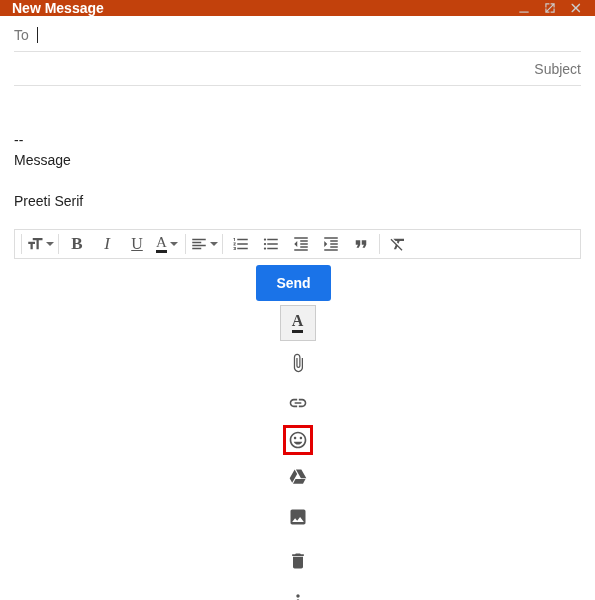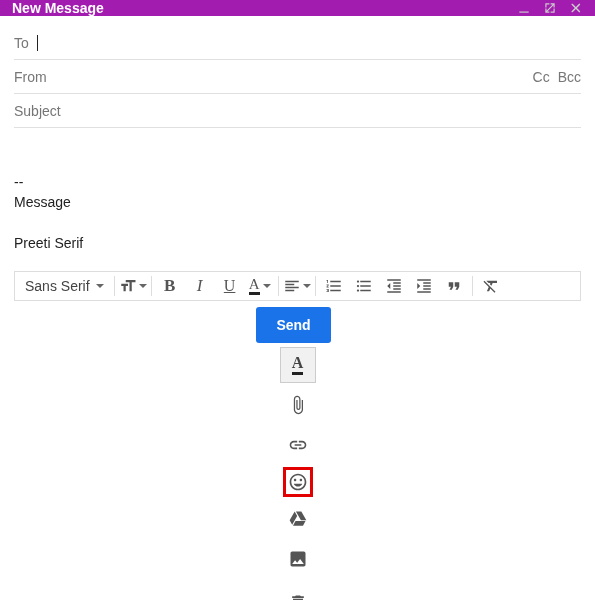--- a/index.html
+++ b/index.html
@@ -6,33 +6,33 @@
   body {
     font-family: Arial, Helvetica, sans-serif;
     width: 595px;
     height: 600px;
     background: #fff;
     display: flex;
     flex-direction: column;
     overflow: hidden;
   }
   .header {
-    background: #a21caf;
+    background: #c2410c;
     color: #fff;
     height: 38px;
     display: flex;
     align-items: center;
     padding: 0 12px;
     font-size: 14px;
     font-weight: bold;
   }
   .header-title { flex: 1; }
   .header-icons { display: flex; gap: 12px; align-items: center; }
   .header-icon { width: 14px; height: 14px; fill: #ccc; cursor: pointer; }
-  .fields { padding: 10px 14px 0 14px; }
+  .fields { padding: 2px 14px 0 14px; }
   .field-row {
     display: flex;
     align-items: center;
     border-bottom: 1px solid #e0e0e0;
     font-size: 14px;
     color: #777;
     height: 34px;
   }
   .field-label { margin-right: 8px; }
   .field-input {
@@ -166,46 +166,34 @@
   </div>
 </div>
 
 <div class="fields">
   <div class="field-row">
     <span class="field-label">To</span>
     <span class="cursor"></span>
     <input class="field-input" style="">
   </div>
   <div class="field-row">
-    <span class="field-label">From</span>
-    <span style="flex:1"></span>
-    <div class="ccbcc">
-      <span>Cc</span>
-      <span>Bcc</span>
-    </div>
-  </div>
-  <div class="field-row">
-    <input class="field-input" style="color: rgb(119, 119, 119);" placeholder="Subject">
+    <input class="field-input" style="color: rgb(119, 119, 119); text-align: right;" placeholder="Subject">
   </div>
 </div>
 
 <div class="body-area">
   <div class="signature">
     <div>--</div>
     <div>Message</div>
     <br>
     <div>Preeti Serif</div>
   </div>
 </div>
 
 <div class="format-toolbar">
-  <div class="font-select">
-    <span>Sans Serif</span>
-    <span class="caret-down"></span>
-  </div>
   <div class="divider"></div>
   <div class="format-btn">
     <svg viewBox="0 0 24 24">
         <path d="M9 4v3h5v12h3V7h5V4H9zM3 12h3v7h3v-7h3V9H3v3z"></path>
       </svg>
     <span class="caret-down" style="margin-left:2px"></span>
   </div>
   <div class="divider"></div>
   <div class="format-btn" style="font-weight:bold;font-family:serif;font-size:17px">B</div>
   <div class="format-btn" style="font-style:italic;font-family:serif;font-size:17px">I</div>

